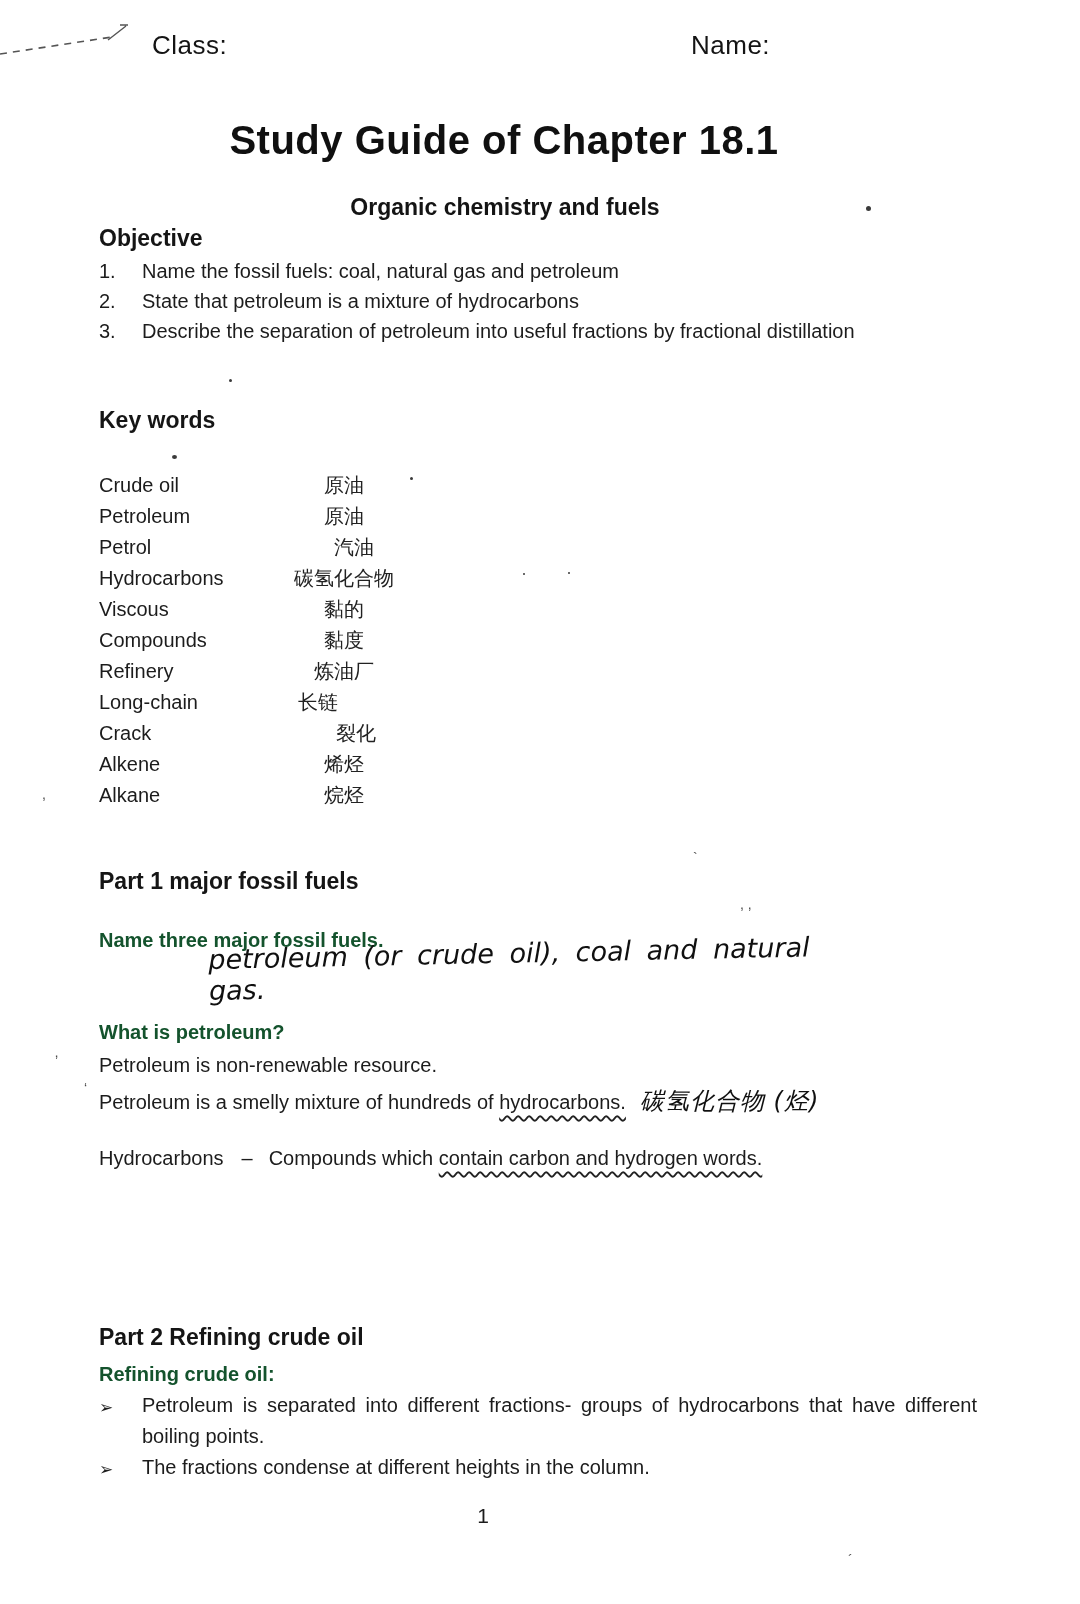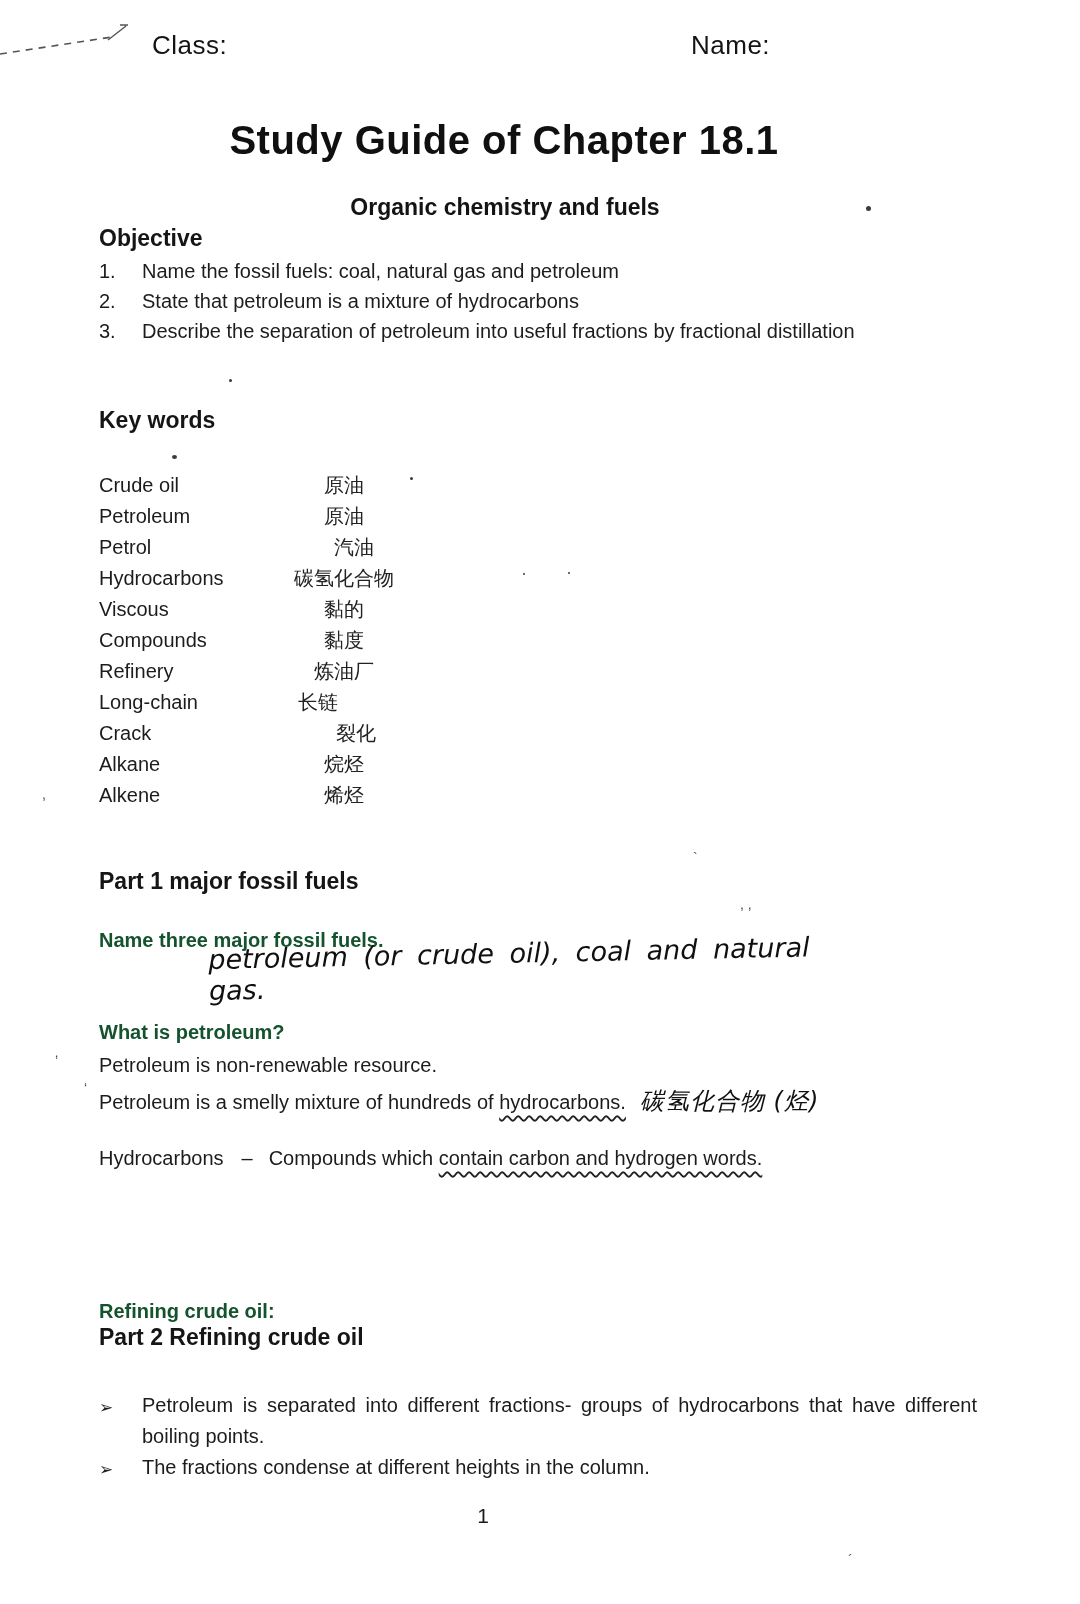--- a/index.html
+++ b/index.html
@@ -132,26 +132,26 @@
   </div>
   <div class="kw-row">
     <span class="kw-en">Long-chain</span>
     <span class="kw-zh">长链</span>
   </div>
   <div class="kw-row">
     <span class="kw-en">Crack</span>
     <span class="kw-zh">裂化</span>
   </div>
   <div class="kw-row">
+    <span class="kw-en">Alkene</span>
+    <span class="kw-zh">烯烃</span>
+  </div>
+  <div class="kw-row">
     <span class="kw-en">Alkane</span>
     <span class="kw-zh">烷烃</span>
-  </div>
-  <div class="kw-row">
-    <span class="kw-en">Alkene</span>
-    <span class="kw-zh">烯烃</span>
   </div>
 </div>
 <div class="tickmark" style="left:42px; top:786px;">,</div>
 
 <div class="abs h-sec" style="left:99px; top:868px;">Part 1 major fossil fuels</div>
 <div class="tickmark" style="left:740px; top:896px;">, ,</div>
 
 <div class="abs h-sub" style="left:99px; top:929px;">Name three major fossil fuels.</div>
 
 <div class="abs hand hand-answer">petroleum (or crude oil),  coal  and  natural gas.</div>
@@ -165,21 +165,21 @@
 <div class="abs body-text" style="left:99px; top:1085px; width:920px;">
   <span>Petroleum is a smelly mixture of hundreds of </span><span class="wavy">hydrocarbons.</span><span class="hand hand-cn">碳氢化合物 (烃)</span>
 </div>
 
 <div class="abs body-text" style="left:99px; top:1147px; width:920px;">
   <span>Hydrocarbons</span><span class="def-dash">–</span><span>Compounds which </span><span class="wavy">contain carbon and hydrogen words.</span>
 </div>
 
 <div class="abs h-sec" style="left:99px; top:1297px;margin-top:27px;">Part 2 Refining crude oil</div>
 
-<div class="abs h-sub" style="left:99px; top:1300px;">Refining crude oil:</div>
+<div class="abs h-sub" style="left:99px; top:1363px;">Refining crude oil:</div>
 
 <div class="abs bullet-list">
   <div class="bullet-item">
     <span class="bullet-marker">➢</span>
     <span class="bullet-text">Petroleum is separated into different fractions- groups of hydrocarbons that have different boiling points.</span>
   </div>
   <div class="bullet-item">
     <span class="bullet-marker">➢</span>
     <span class="bullet-text">The fractions condense at different heights in the column.</span>
   </div>

